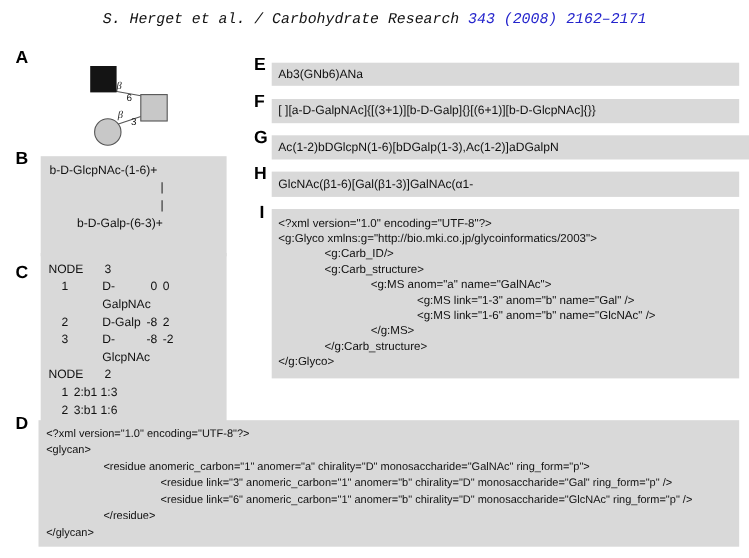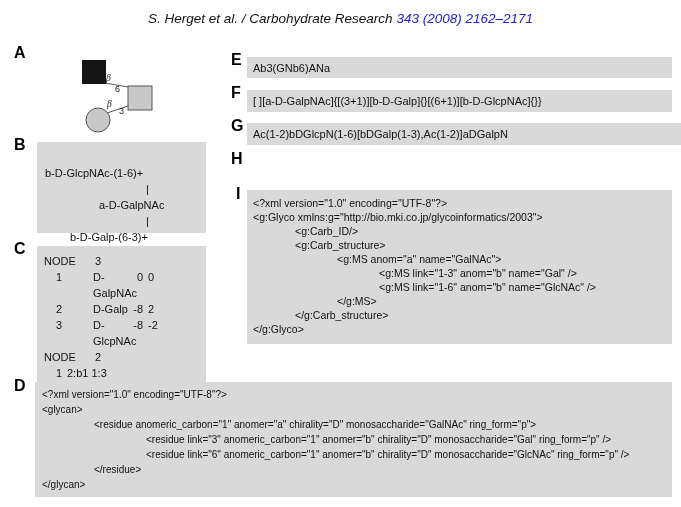--- a/index.html
+++ b/index.html
@@ -3,37 +3,37 @@
 <meta charset="utf-8">
 <style>
   * { margin:0; padding:0; box-sizing:border-box; }
   html, body { background:#ffffff; }
   .page {
     position:relative; width:681px; height:507px; background:#ffffff;
     font-family:"Liberation Sans", sans-serif; color:#111; overflow:hidden;
   }
   .running-head {
     position:absolute; top:11px; left:0; width:100%; text-align:center;
-    font-family:Liberation Sans, sans-serif; font-style:italic; font-size:13.5px; color:#111;
+    font-family:Liberation Mono, monospace; font-style:italic; font-size:13.5px; color:#111;
   }
   .running-head .cite { color:var(--citation-blue,#2424cc); }
   .panel-label { position:absolute; font-size:16px; font-weight:bold; color:#000; }
   .lbl-a{left:14px;top:44px} .lbl-b{left:14px;top:136px} .lbl-c{left:14px;top:240px}
   .lbl-d{left:14px;top:377px} .lbl-e{left:231px;top:51px} .lbl-f{left:231px;top:84px}
   .lbl-g{left:231px;top:117px} .lbl-h{left:231px;top:150px} .lbl-i{left:236px;top:185px}
 
   .gbox { position:absolute; background:var(--panel-bg,#d9d9d9); }
   .oneline { display:flex; align-items:center; padding-left:6px; font-size:11px; white-space:pre;text-align:right; }
   .box-e{left:247px;top:57px;width:425px;height:21px}
   .box-f{left:247px;top:90px;width:425px;height:22px}
   .box-g{left:247px;top:123px;width:484px;height:22px}
   .box-h{left:247px;top:156px;width:425px;height:23px}
   .box-i{left:247px;top:190px;width:425px;height:154px;padding:6px}
-  .box-b{left:37px;top:142px;width:169px;height:91px;padding-top:23px}
-  .box-c{left:37px;top:246px;width:169px;height:158px;padding-top:7px}
+  .box-b{left:37px;top:142px;width:169px;height:91px;padding-top:5px}
+  .box-c{left:37px;top:230px;width:169px;height:158px;padding-top:7px}
   .box-d{left:35px;top:382px;width:637px;height:115px;padding:5px 0 0 7px}
 
   .codebox pre {
     font-family:"Liberation Sans", sans-serif; white-space:pre; color:#111;
   }
   .box-i pre { font-size:10.5px; line-height:14px; tab-size:42px; -moz-tab-size:42px; }
   .box-d pre { font-size:10px;  line-height:15px; tab-size:52px; -moz-tab-size:52px; }
 
   .b-line { font-size:11px; line-height:16px; white-space:pre; }
   .b0{margin-left:8px} .b1{margin-left:109px} .b2{margin-left:62px}
@@ -82,21 +82,20 @@
       <text class="anomer-label" x="36" y="28">β</text>
       <text class="pos-label" x="45" y="39">6</text>
       <text class="anomer-label" x="37" y="54">β</text>
       <text class="pos-label" x="49" y="61">3</text>
     </svg>
   </div>
 
   <div class="gbox box-b">
     <div class="b-line b0">b-D-GlcpNAc-(1-6)+</div>
     <div class="b-line b1">|</div>
-    <div class="b-line b2">a-D-GalpNAc</div>
     <div class="b-line b3">|</div>
     <div class="b-line b4">b-D-Galp-(6-3)+</div>
   </div>
 
   <div class="gbox box-c">
     <div class="c-hd">
       <span class="c-kw">NODE</span>
       <span>3</span>
     </div>
     <div class="c-row">
@@ -143,20 +142,23 @@
 
   <div class="gbox box-e oneline">
     <span>Ab3(GNb6)ANa</span>
   </div>
   <div class="gbox box-f oneline">
     <span>[ ][a-D-GalpNAc]{[(3+1)][b-D-Galp]{}[(6+1)][b-D-GlcpNAc]{}}</span>
   </div>
   <div class="gbox box-g oneline">
     <span>Ac(1-2)bDGlcpN(1-6)[bDGalp(1-3),Ac(1-2)]aDGalpN</span>
   </div>
+  <div class="gbox box-h oneline">
+    <span>GlcNAc(β1-6)[Gal(β1-3)]GalNAc(α1-</span>
+  </div>
 
   <div class="gbox box-i codebox">
     <pre>&lt;?xml version="1.0" encoding="UTF-8"?&gt;
 &lt;g:Glyco xmlns:g="http://bio.mki.co.jp/glycoinformatics/2003"&gt;
 	&lt;g:Carb_ID/&gt;
 	&lt;g:Carb_structure&gt;
 		&lt;g:MS anom="a" name="GalNAc"&gt;
 			&lt;g:MS link="1-3" anom="b" name="Gal" /&gt;
 			&lt;g:MS link="1-6" anom="b" name="GlcNAc" /&gt;
 		&lt;/g:MS&gt;

